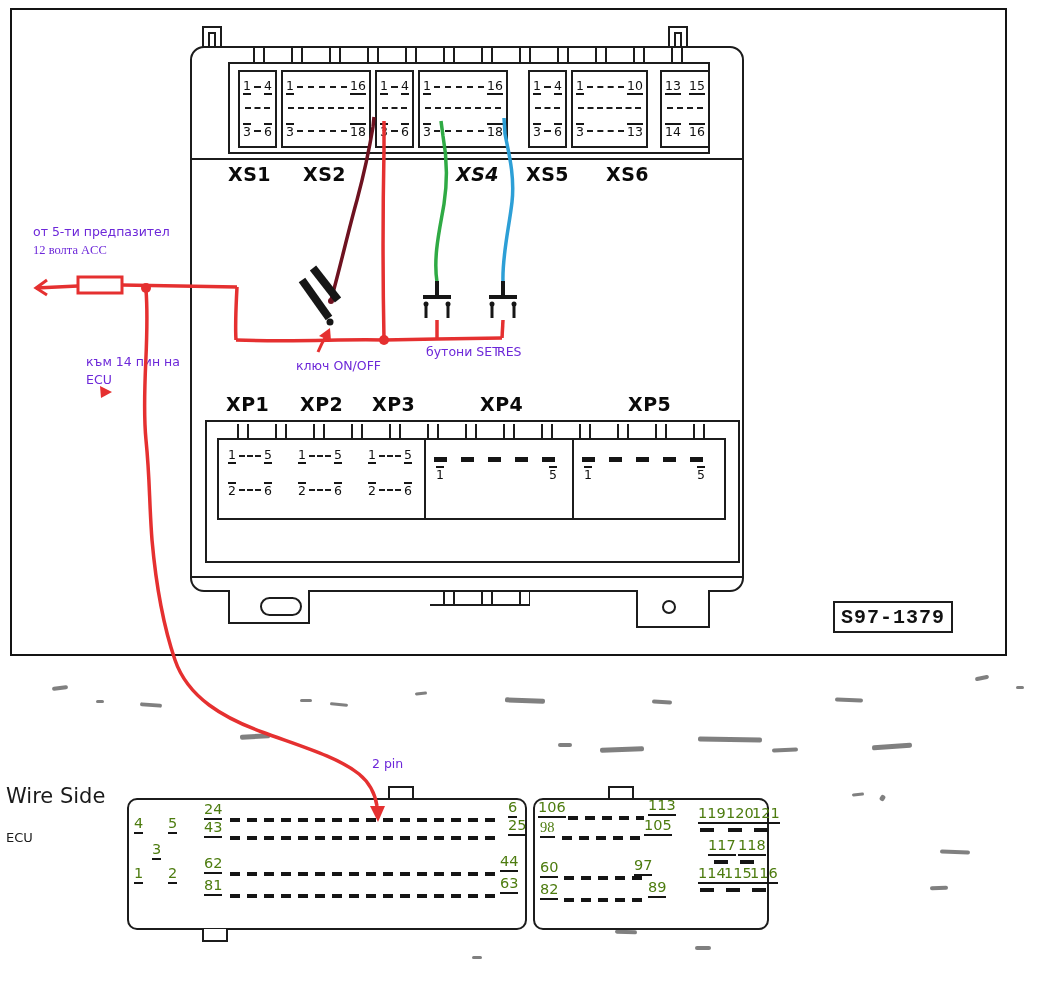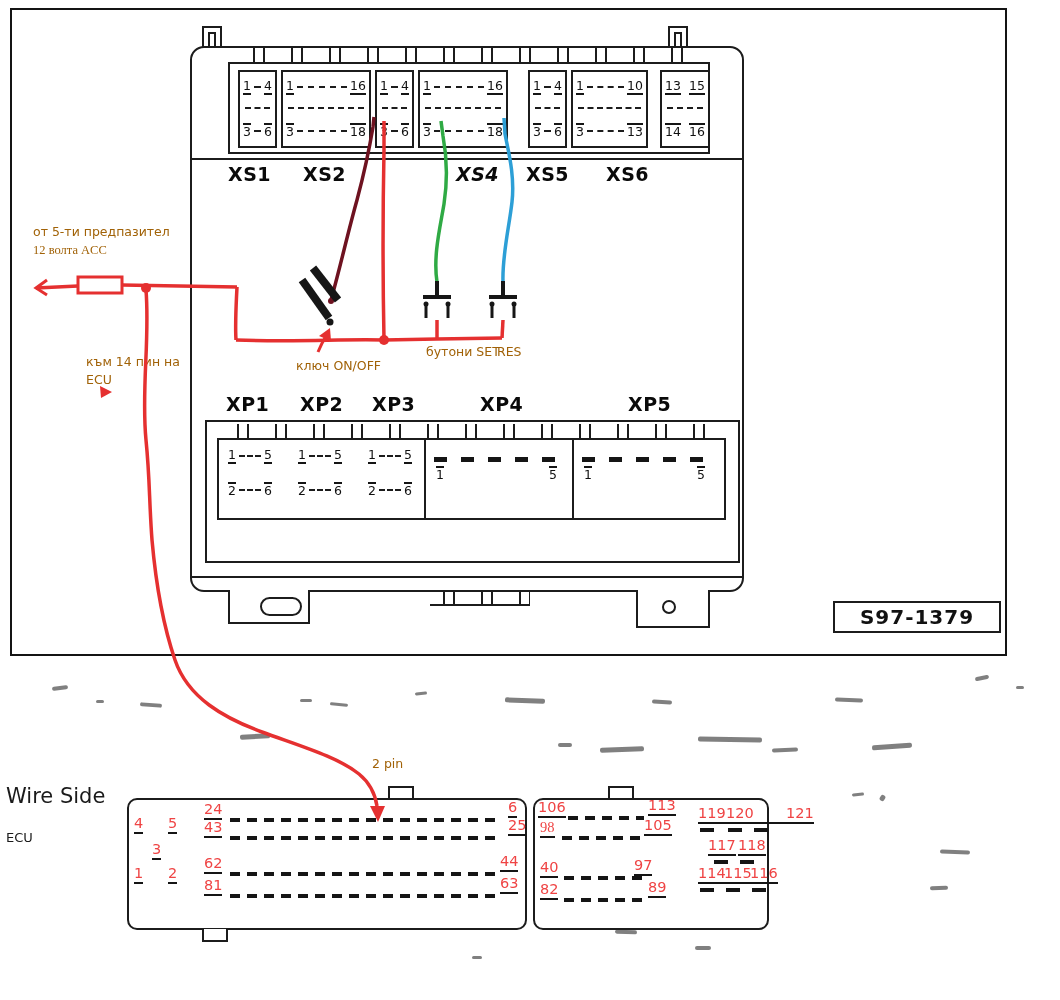--- a/index.html
+++ b/index.html
@@ -13,24 +13,24 @@
   .num{font-size:12.5px;line-height:1.15;color:#101010;}
   .u{border-bottom:2px solid #151515;}
   .o{border-top:2px solid #151515;}
   .xsblock{position:absolute;border:2px solid #1c1c1c;background:#fff;box-sizing:border-box;}
   .xsrow{position:absolute;left:3px;right:3px;display:flex;justify-content:space-between;}
   .xsrow.top{top:7px;}
   .xsrow.bot{bottom:7px;}
   .xsdash{flex:1;height:0;border-top:2px dashed #1c1c1c;align-self:center;margin:0 3px;}
   .midline{position:absolute;left:5px;right:5px;top:35px;border-top:2px dashed #1c1c1c;}
   .biglabel{position:absolute;font-weight:bold;font-size:19px;letter-spacing:.5px;color:#0a0a0a;}
-  .redtext{position:absolute;color:#a16207;font-size:12.5px;line-height:1.3;}
+  .redtext{position:absolute;color:#6d28d9;font-size:12.5px;line-height:1.3;}
   .dashrow{position:absolute;height:4px;background:repeating-linear-gradient(90deg,#151515 0 10px,transparent 10px 17px);}
   .dashrow-wide{position:absolute;height:5px;background:repeating-linear-gradient(90deg,#151515 0 13px,transparent 13px 27px);}
-  .enum{position:absolute;font-size:14.5px;line-height:1.1;color:#ef4444;}
+  .enum{position:absolute;font-size:14.5px;line-height:1.1;color:#4d7c0f;}
   .teeth{position:absolute;background:repeating-linear-gradient(90deg,transparent 0 13px,#1c1c1c 13px 15px,transparent 15px 23px,#1c1c1c 23px 25px,transparent 25px 38px);}
   .pindash{position:absolute;width:14px;height:4px;background:#151515;}
   .xprow{position:absolute;display:flex;justify-content:space-between;width:44px;}
   .smudge{position:absolute;background:#3c3c3c;border-radius:2px;opacity:.65;}
   .hline{position:absolute;border-top:2px solid #1c1c1c;height:0;}
   .vline{position:absolute;border-left:2px solid #1c1c1c;width:0;}
   .stamp{display:flex;align-items:center;justify-content:center;font-size:20px;font-weight:600;letter-spacing:1px;}
   .wireside{position:absolute;font-size:21px;color:#1a1a1a;}
   .ecusmall{position:absolute;font-size:13px;color:#1a1a1a;}
   svg.overlay{position:absolute;left:0;top:0;z-index:60;pointer-events:none;}
@@ -200,21 +200,21 @@
   <span class="num o abs" style="left:584px;top:466px;">1</span>
   <span class="num o abs" style="left:697px;top:466px;">5</span>
 
   <div class="hline" style="left:192px;top:576px;width:550px;"></div>
   <div class="teeth" style="left:430px;top:592px;width:100px;height:12px;border-bottom:2px solid #1c1c1c;"></div>
   <div class="box noline-t" style="left:228px;top:590px;width:82px;height:34px;"></div>
   <div class="box" style="left:260px;top:597px;width:42px;height:19px;border-radius:10px;"></div>
   <div class="box noline-t" style="left:636px;top:590px;width:74px;height:38px;"></div>
   <div class="box" style="left:662px;top:600px;width:14px;height:14px;border-radius:50%;"></div>
 
-  <div class="box stamp" style="left:833px;top:601px;width:168px;height:32px;">
+  <div class="box stamp" style="left:833px;top:601px;width:120px;height:32px;font-family:Liberation Mono, monospace;">
     <span>S97-1379</span>
   </div>
 
   <span class="redtext" style="left:33px;top:224px;">от 5-ти предпазител</span>
   <span class="redtext" style="left:33px;top:242px;font-family:Liberation Serif, serif;">12 волта ACC</span>
   <span class="redtext" style="left:86px;top:354px;">към 14 пин на</span>
   <span class="redtext" style="left:86px;top:372px;">ECU</span>
   <span class="redtext" style="left:296px;top:358px;">ключ ON/OFF</span>
   <span class="redtext" style="left:426px;top:344px;">бутони SET</span>
   <span class="redtext" style="left:497px;top:344px;">RES</span>
@@ -278,31 +278,31 @@
   <div class="box" style="left:533px;top:798px;width:236px;height:132px;border-width:2.5px;border-radius:10px;"></div>
 
   <span class="enum u" style="left:538px;top:800px;">106</span>
   <div class="dashrow" style="left:568px;top:816px;width:76px;"></div>
   <span class="enum u" style="left:648px;top:798px;">113</span>
 
   <span class="enum u" style="left:540px;top:820px;font-family:Liberation Serif, serif;">98</span>
   <div class="dashrow" style="left:562px;top:836px;width:80px;"></div>
   <span class="enum u" style="left:644px;top:818px;">105</span>
 
-  <span class="enum u" style="left:540px;top:860px;">40</span>
+  <span class="enum u" style="left:540px;top:860px;">60</span>
   <div class="dashrow" style="left:564px;top:876px;width:82px;"></div>
   <span class="enum u" style="left:634px;top:858px;">97</span>
 
   <span class="enum u" style="left:540px;top:882px;">82</span>
   <div class="dashrow" style="left:564px;top:898px;width:82px;"></div>
   <span class="enum u" style="left:648px;top:880px;">89</span>
 
   <span class="enum u" style="left:698px;top:806px;">119</span>
   <span class="enum u" style="left:726px;top:806px;">120</span>
-  <span class="enum u" style="left:752px;top:806px;padding-left:34px;">121</span>
+  <span class="enum u" style="left:752px;top:806px;">121</span>
   <div class="pindash" style="left:700px;top:828px;"></div>
   <div class="pindash" style="left:728px;top:828px;"></div>
   <div class="pindash" style="left:754px;top:828px;"></div>
 
   <span class="enum u" style="left:708px;top:838px;">117</span>
   <span class="enum u" style="left:738px;top:838px;">118</span>
   <div class="pindash" style="left:714px;top:860px;"></div>
   <div class="pindash" style="left:740px;top:860px;"></div>
 
   <span class="enum u" style="left:698px;top:866px;">114</span>

